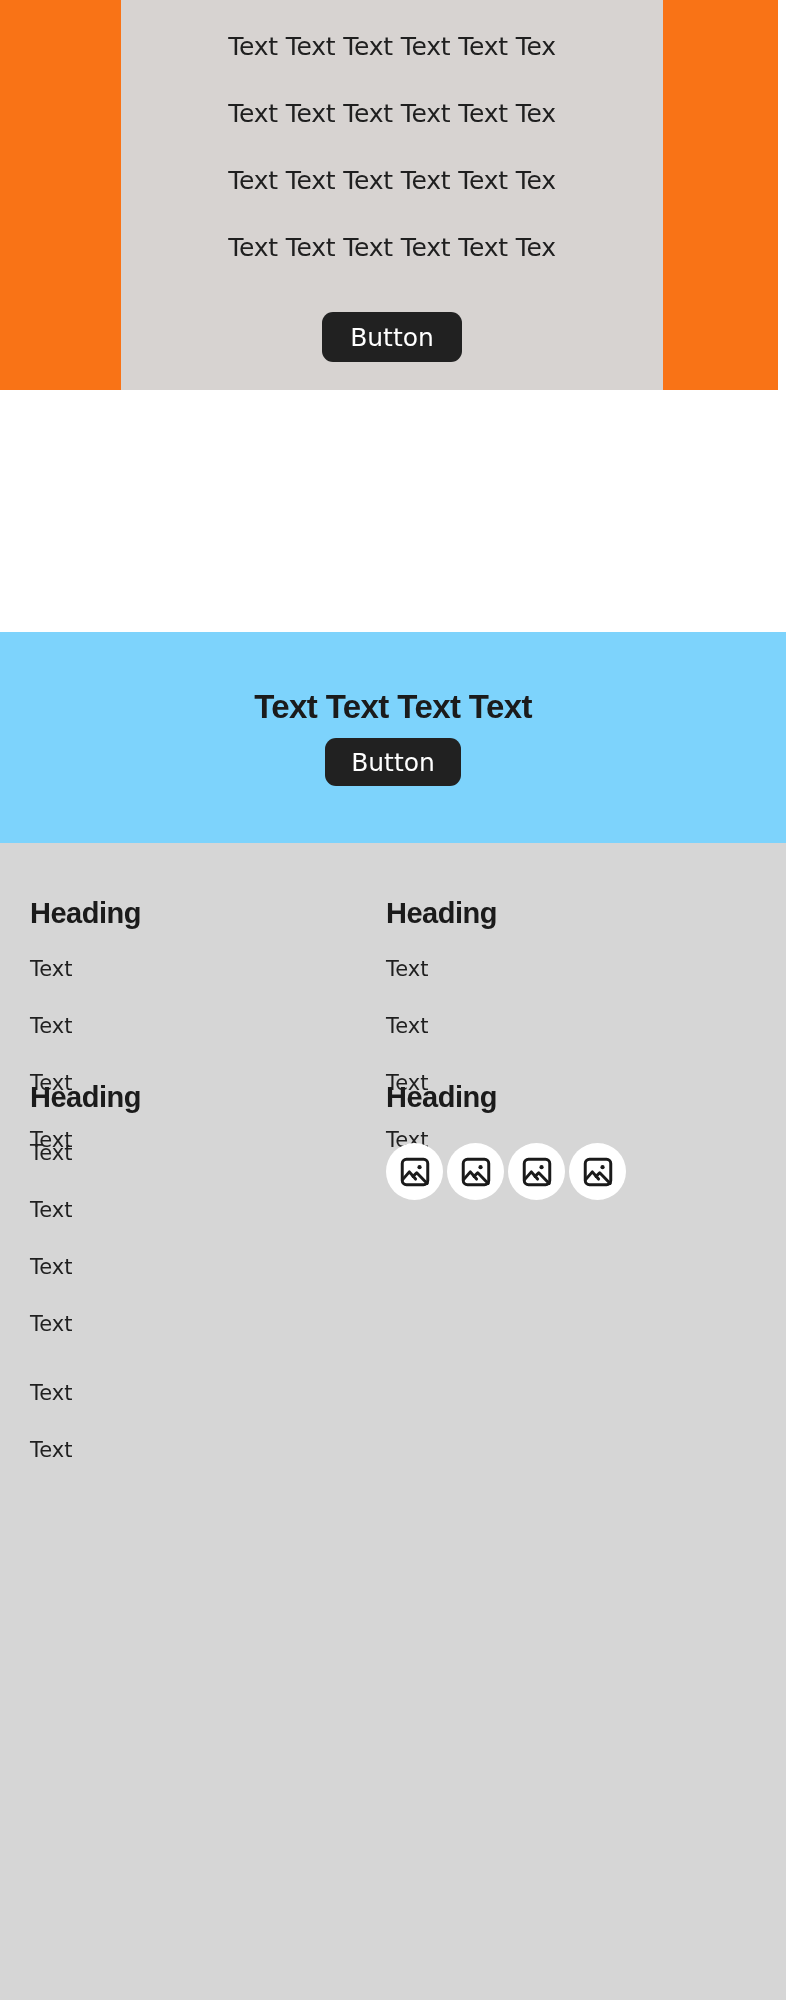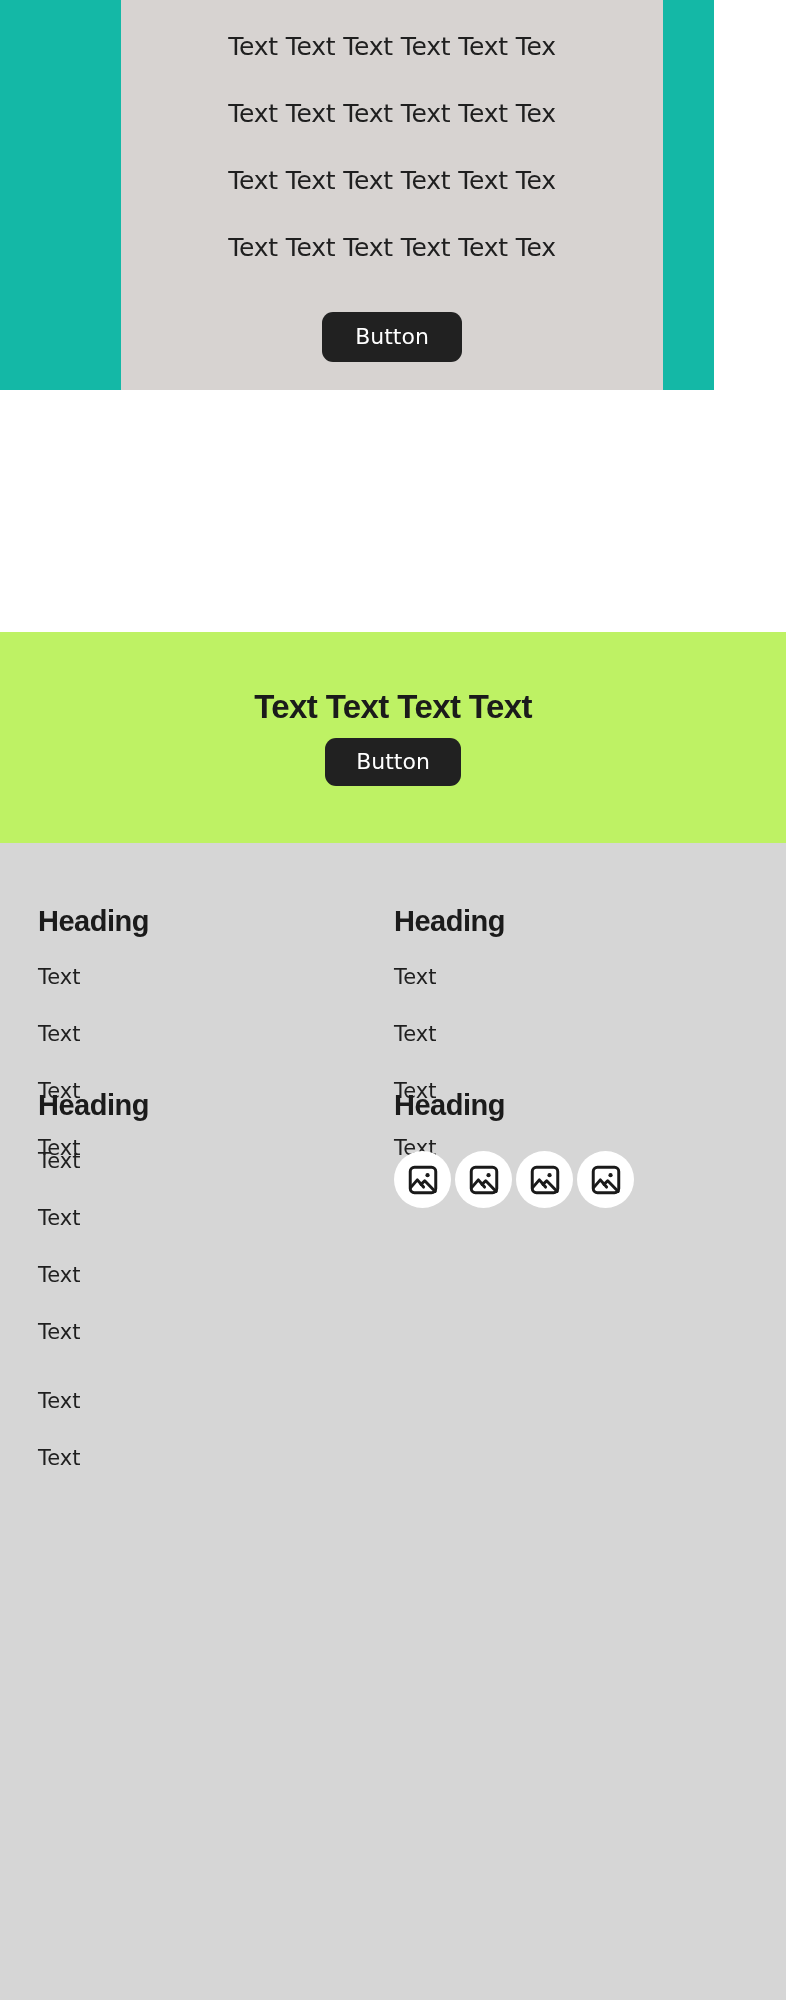--- a/index.html
+++ b/index.html
@@ -9,22 +9,22 @@
     font-family:"DejaVu Sans", sans-serif;
     color:#1e1e1e;
     position:relative;
     overflow:hidden;
   }
 
   
   .hero-wrap {
     position:absolute;
     left:0; top:0;
-    width:714px; height:390px;
-    background:#14b8a6;
+    width:778px; height:390px;
+    background:#f97316;
   }
   .hero-card {
     position:absolute;
     left:121px; top:-40px;
     width:542px; height:430px;
     background:#D7D3D1;
     display:flex;
     flex-direction:column;
     align-items:center;
     justify-content:flex-start;
@@ -44,37 +44,37 @@
   .hero-line:nth-of-type(1){ margin-top:22px; }
 
   
   .btn-dark {
     display:inline-flex;
     align-items:center;
     justify-content:center;
     background:#212121;
     color:#ffffff;
     font-family:"DejaVu Sans", sans-serif;
-    font-size:22px;
+    font-size:25px;
     font-weight:400;
     letter-spacing:0px;
     border:none;
     border-radius:11px;
     cursor:pointer;
     line-height:1;
   }
   .btn-hero { width:140px; height:50px; margin-top:10px; }
   .btn-banner { width:136px; height:48px; margin-top:13px; }
 
   
   .banner {
     position:absolute;
     left:0; top:632px;
     width:786px; height:211px;
-    background:#bef264;
+    background:#7dd3fc;
     display:flex;
     flex-direction:column;
     align-items:center;
     justify-content:center;
   }
   .banner-title {
     font-family:"Liberation Sans", sans-serif;
     font-size:33px;
     font-weight:700;
     letter-spacing:-0.6px;
@@ -83,21 +83,21 @@
     line-height:1.1;
     white-space:nowrap;
   }
 
   
   .footer {
     position:absolute;
     left:0; top:843px;
     width:786px; height:1157px;
     background:#D6D6D6;
-    padding:16px;
+    padding:8px;
   }
   .footer-grid {
     position:relative;
     width:100%;
     height:100%;
   }
   .fcol {
     position:absolute;
     width:340px;
   }

